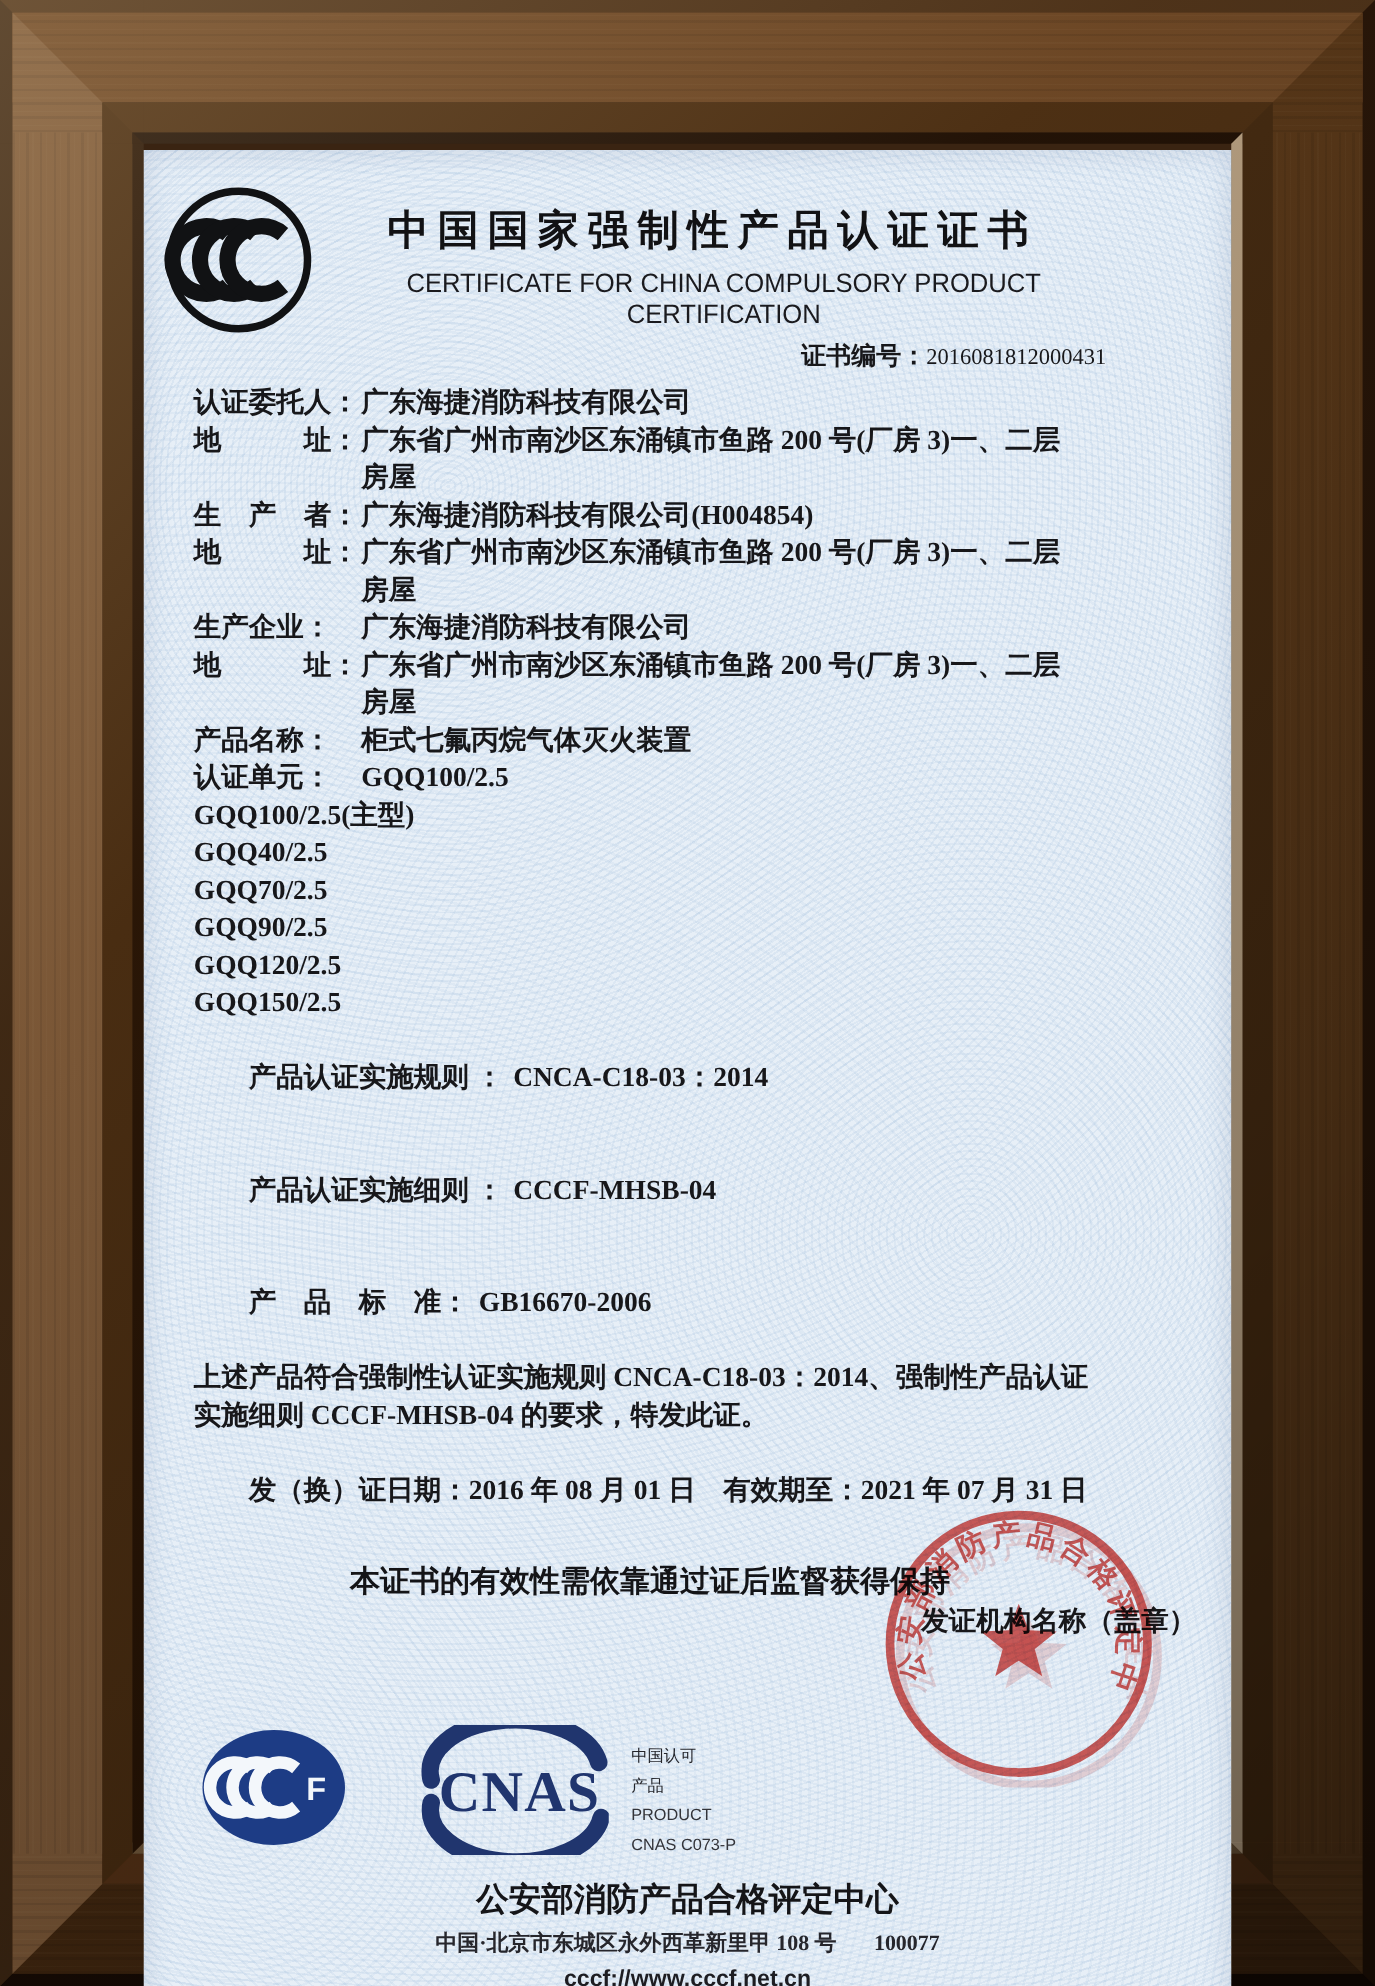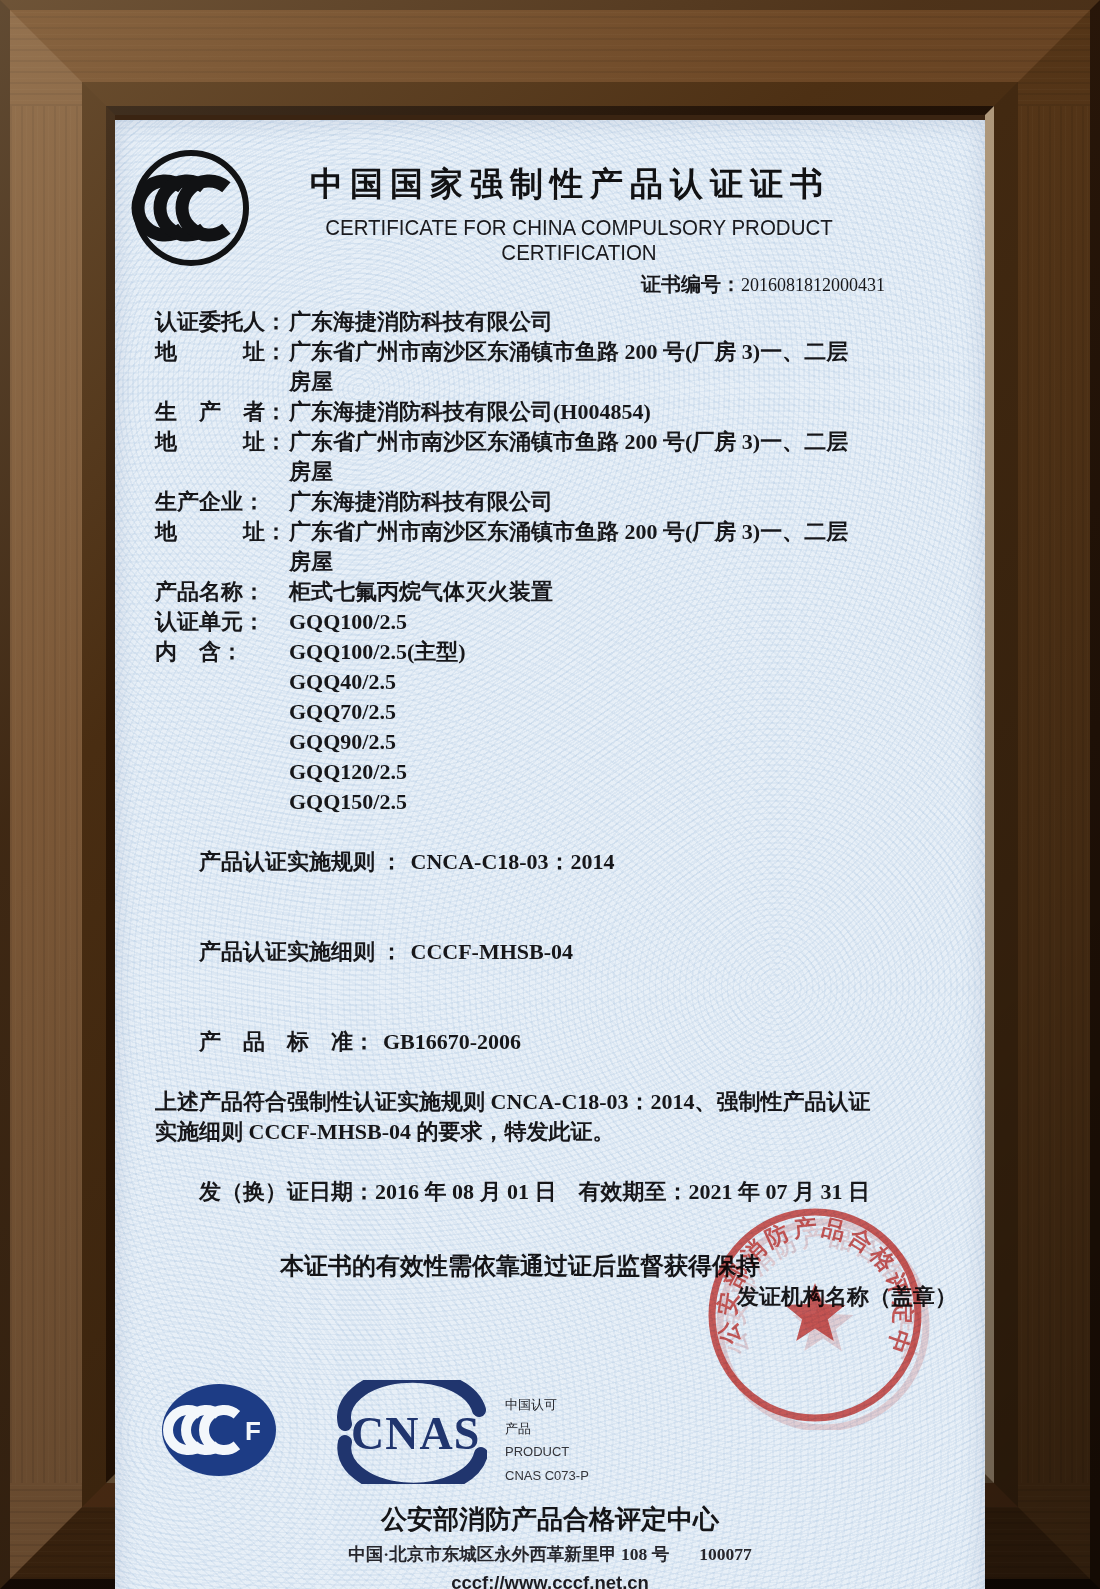--- a/index.html
+++ b/index.html
@@ -137,21 +137,20 @@
       </div>
       <div class="field">
         <span class="label">产品名称：</span>
         <span class="value">柜式七氟丙烷气体灭火装置</span>
       </div>
       <div class="field">
         <span class="label">认证单元：</span>
         <span class="value">GQQ100/2.5</span>
       </div>
       <div class="field">
-        <span class="label">内　含：</span>
         <span class="value">GQQ100/2.5(主型)
 GQQ40/2.5
 GQQ70/2.5
 GQQ90/2.5
 GQQ120/2.5
 GQQ150/2.5</span>
       </div>
 
       <p class="para">
         <span>产品认证实施规则 ：</span><span class="rule-value">CNCA-C18-03：2014</span>

